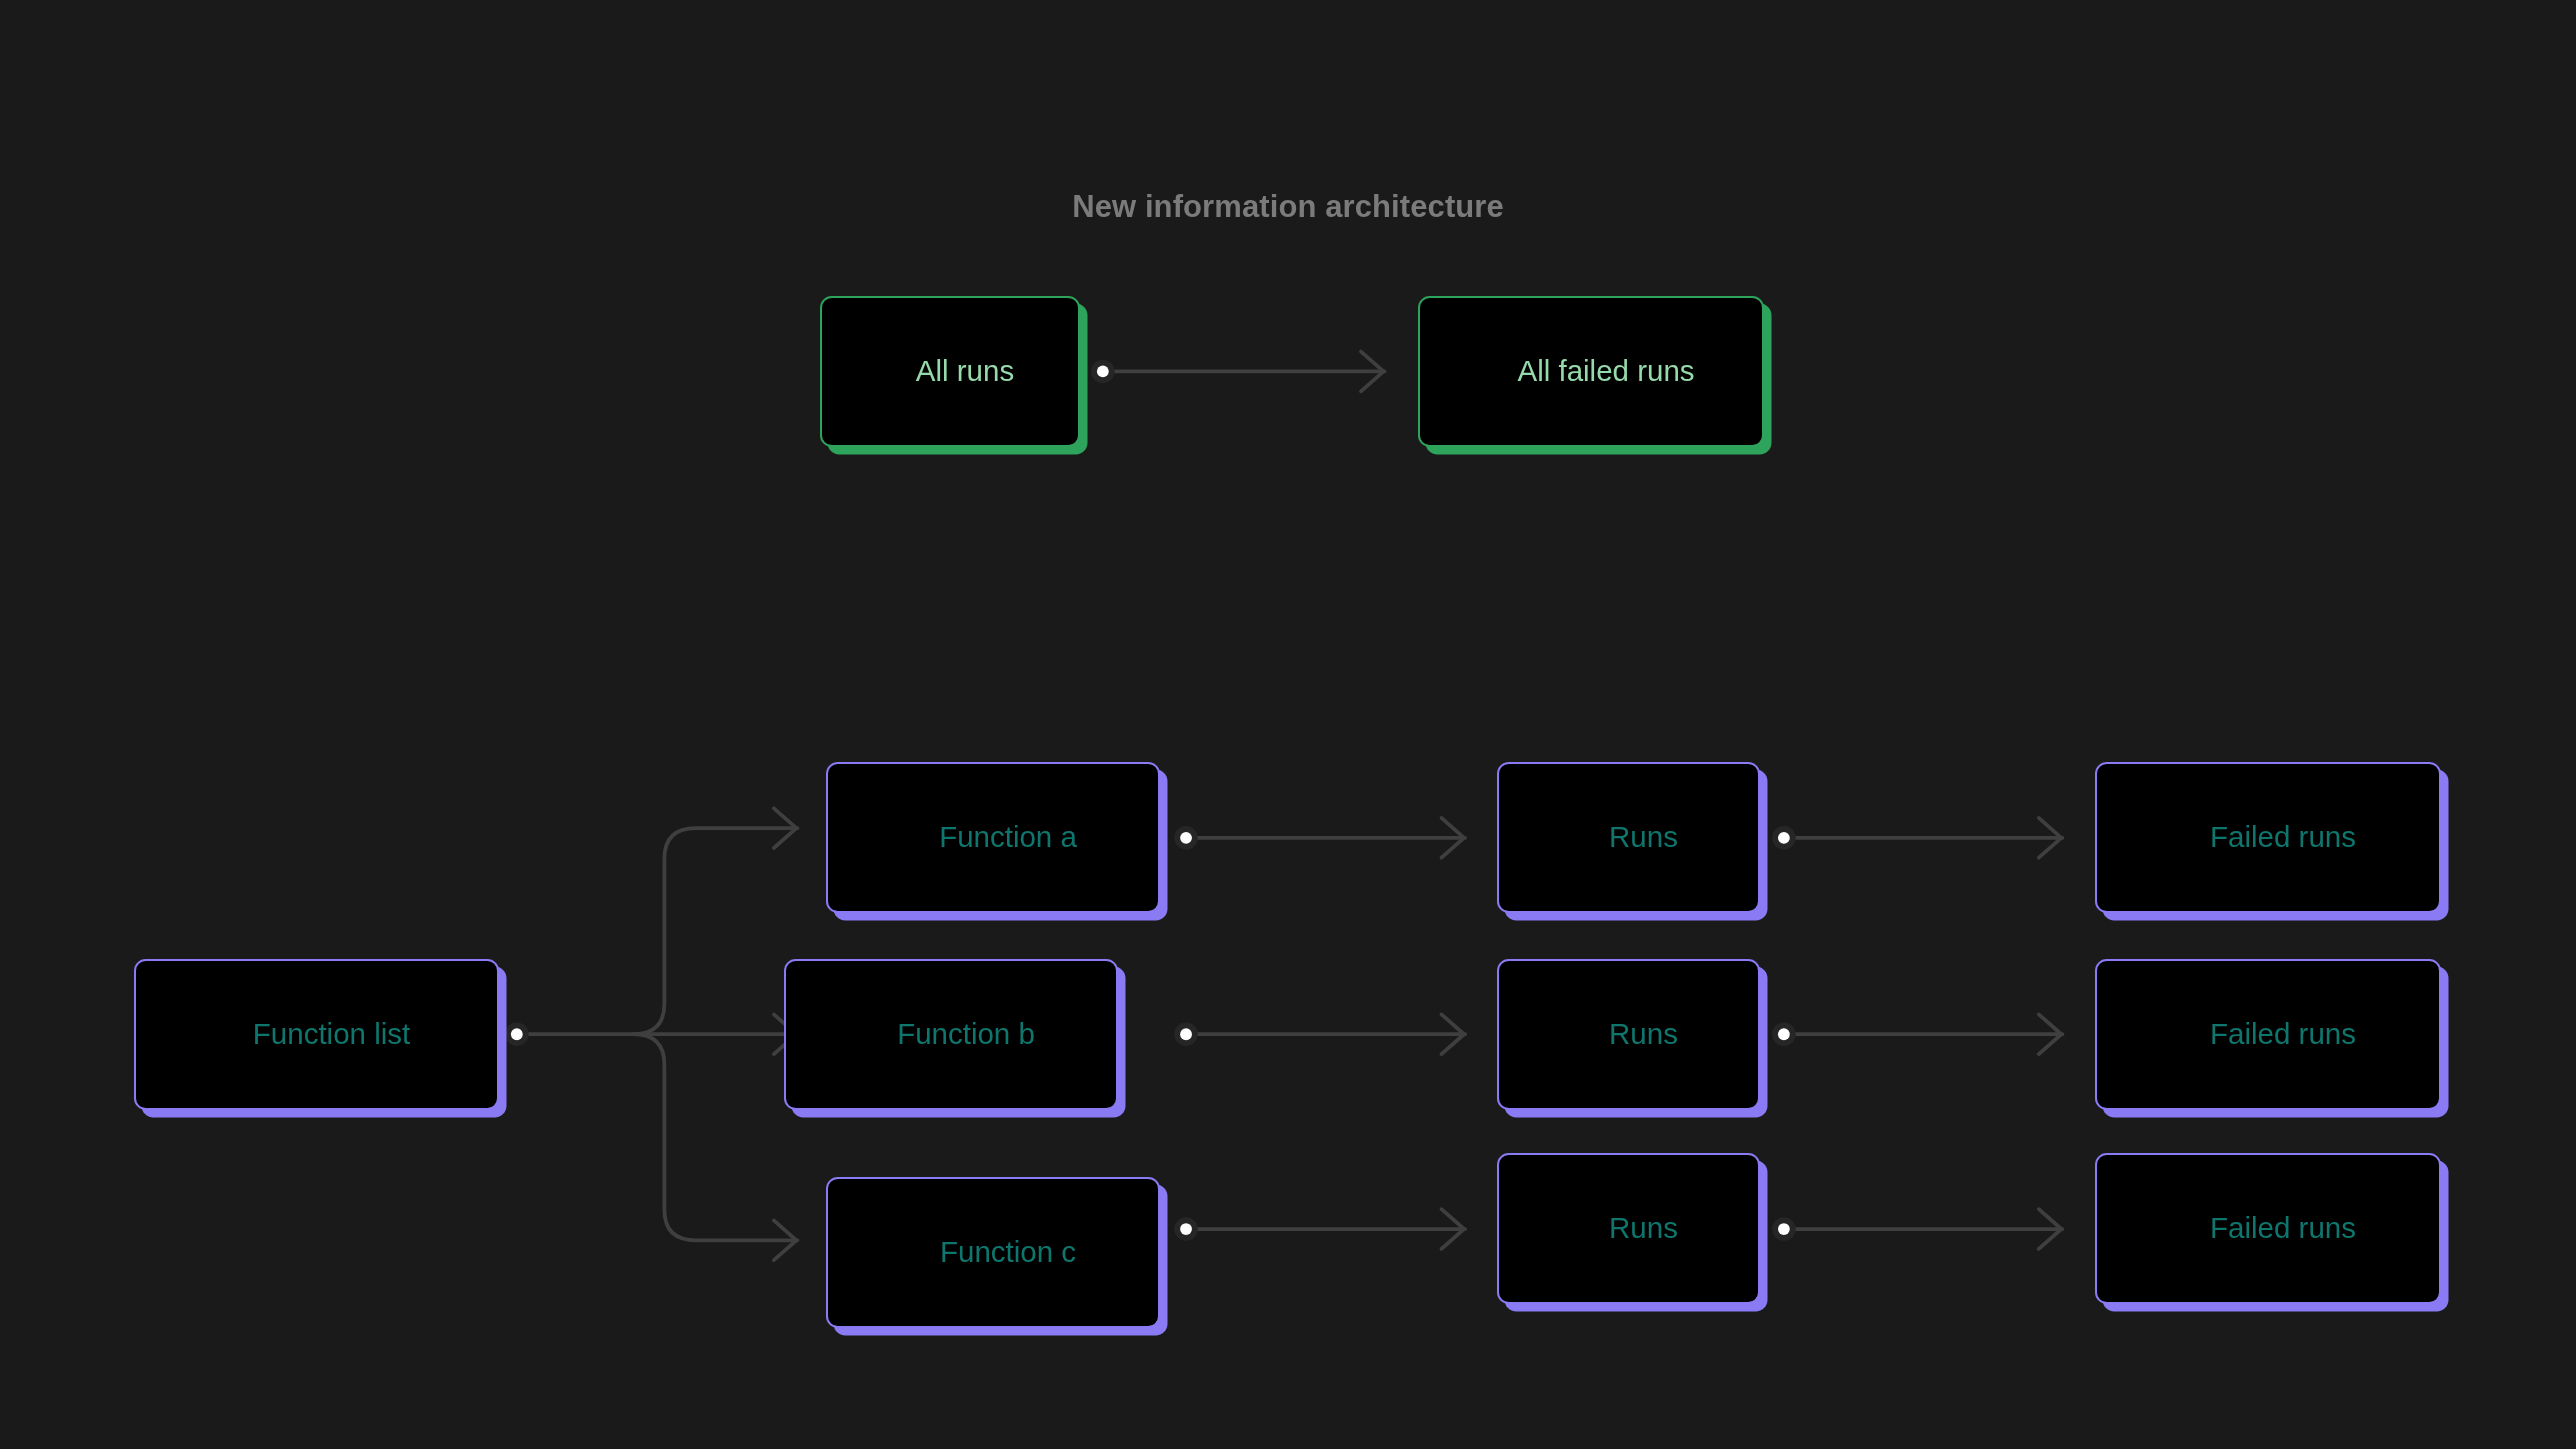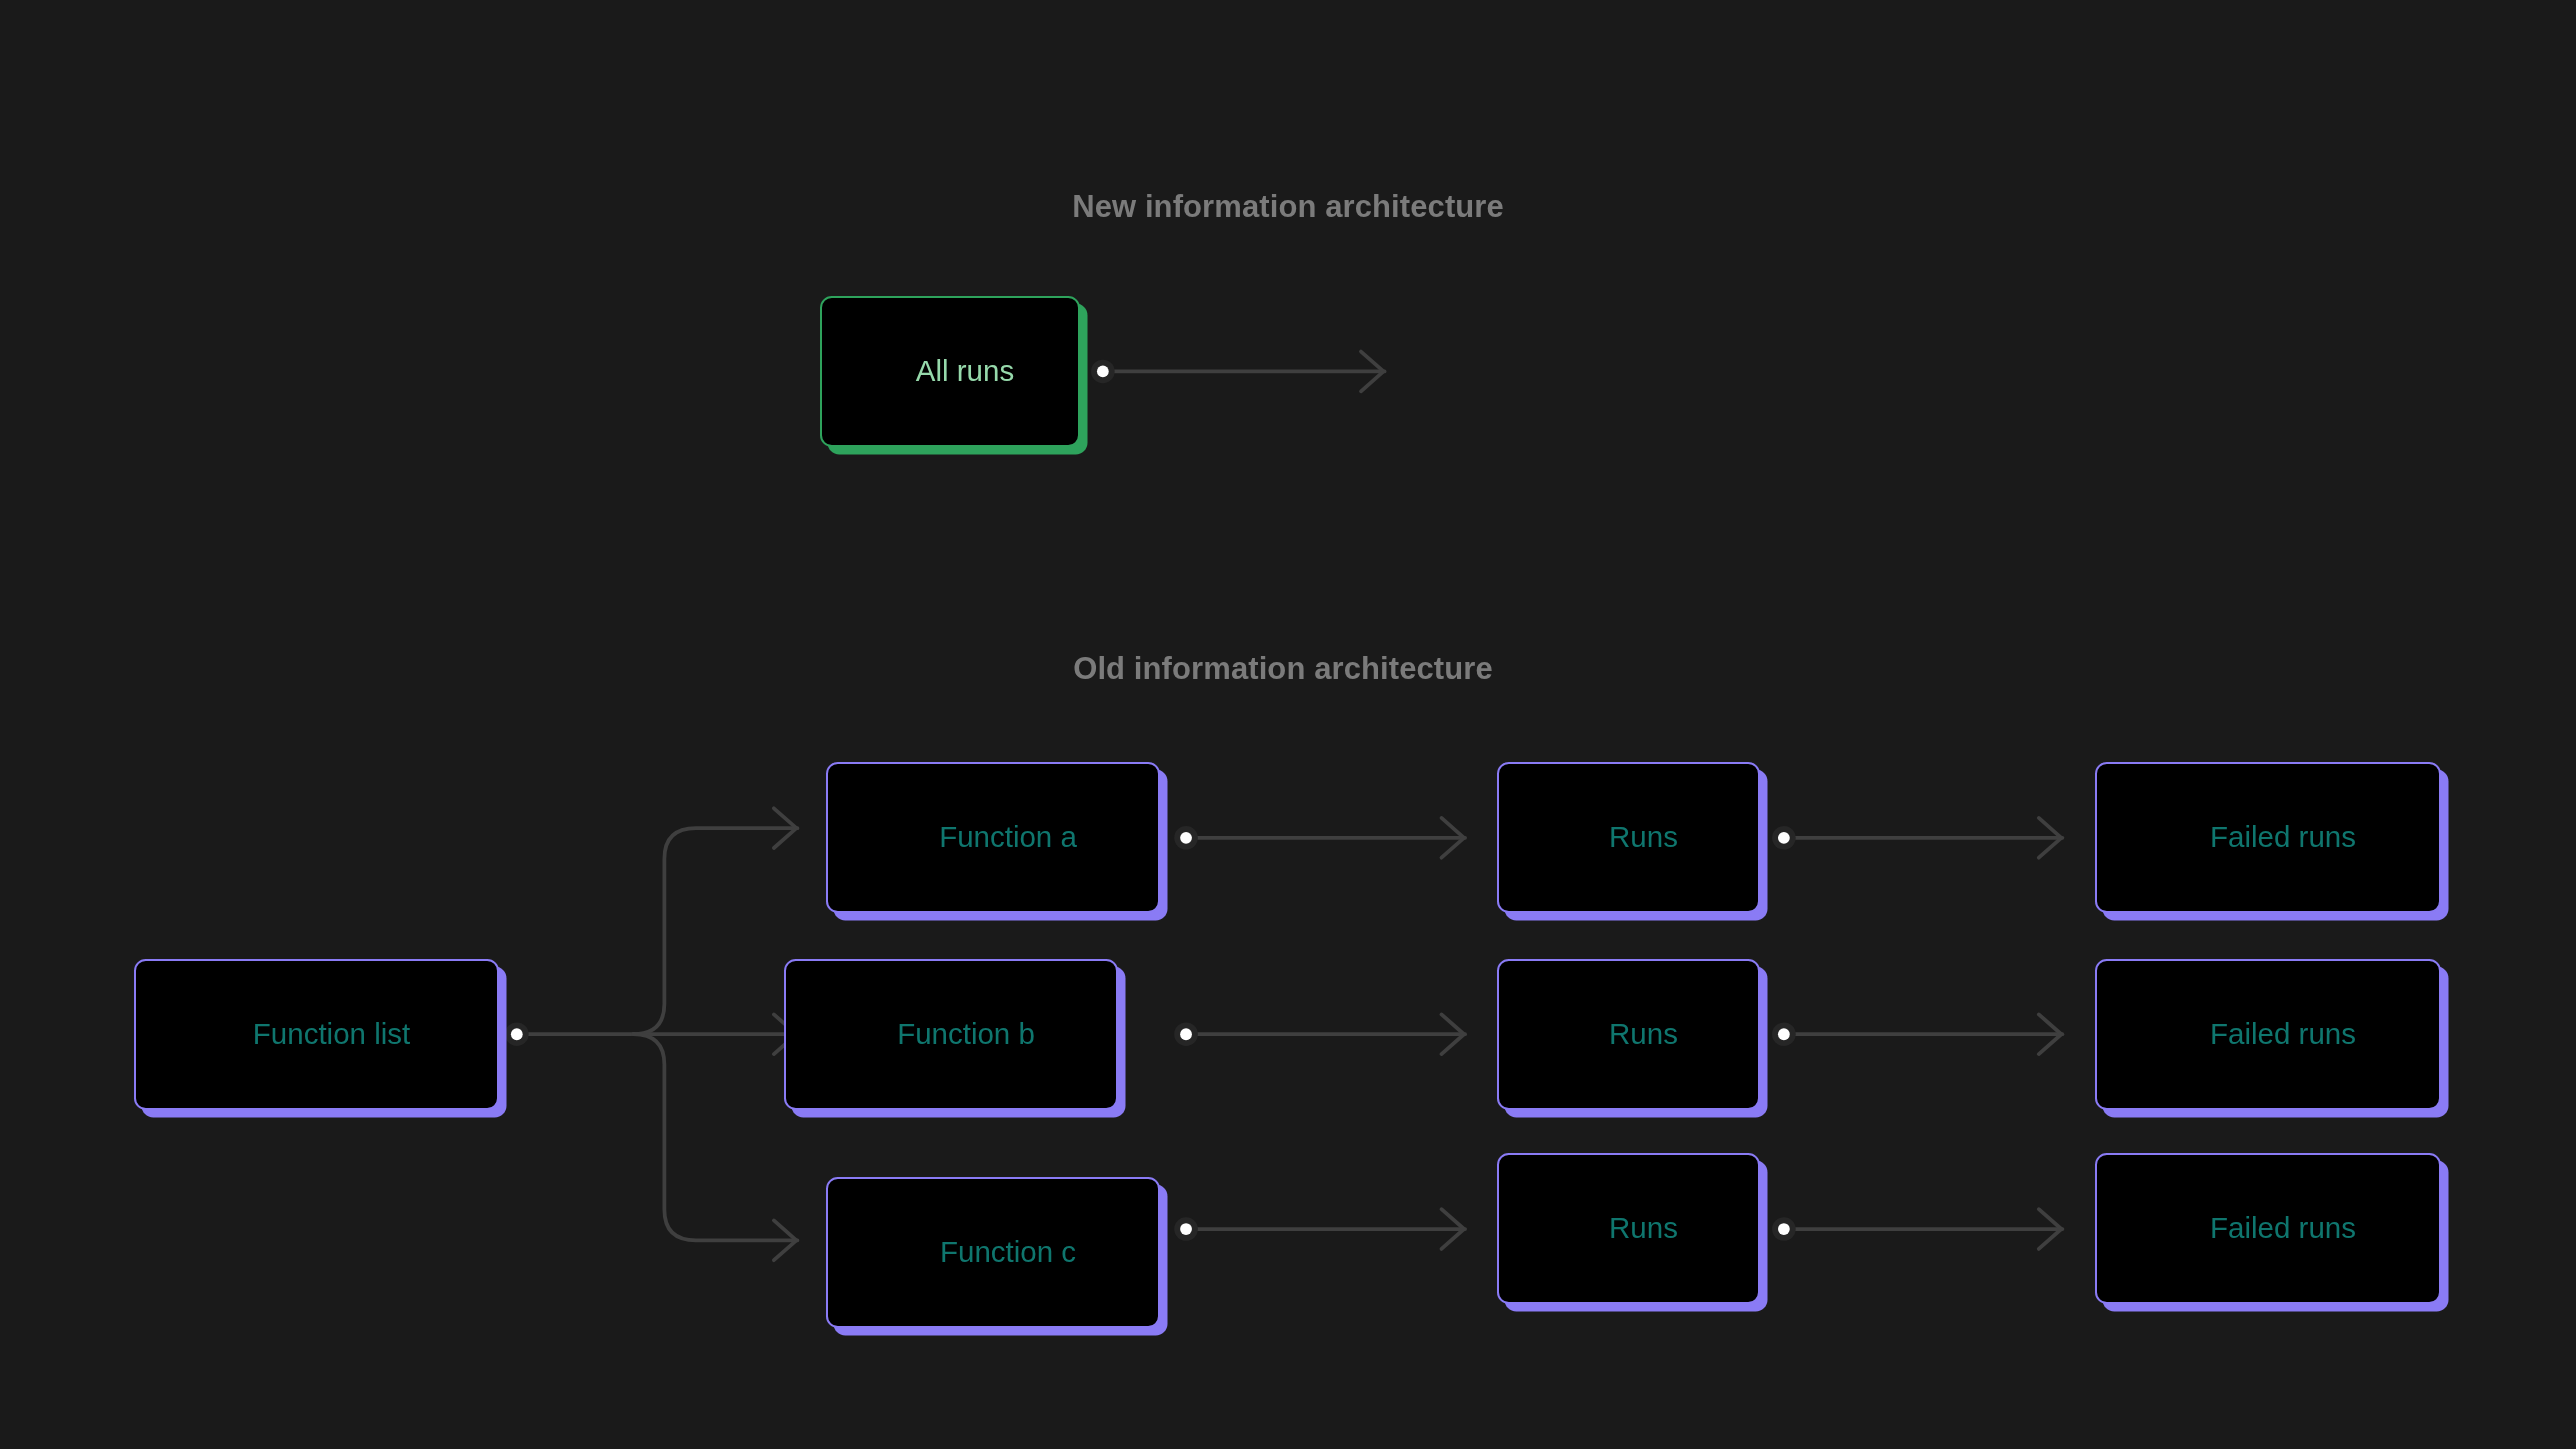--- a/index.html
+++ b/index.html
@@ -160,22 +160,24 @@
       <circle class="conn-dot" cx="3324" cy="2210" r="11"></circle>
     </g>
   </svg>
 
   <div class="section-title" style="left:1288px; top:146px;">New information architecture</div>
 
   <div class="node green" style="left:820px; top:253px; width:260px; height:151px;">
     <span class="node-label">All runs</span>
   </div>
 
-
-  <div class="section-title" style="left:1283px; top:608px;">Old information architecture</div>
+  <div class="node green" style="left:1418px; top:253px; width:346px; height:151px;">
+    <span class="node-label">All failed runs</span>
+  </div>
+
 
   <div class="node purple" style="left:134px; top:916px; width:365px; height:151px;">
     <span class="node-label">Function list</span>
   </div>
 
   <div class="node purple" style="left:826px; top:719px; width:334px; height:151px;">
     <span class="node-label">Function a</span>
   </div>
 
   <div class="node purple" style="left:784px; top:916px; width:334px; height:151px;">

